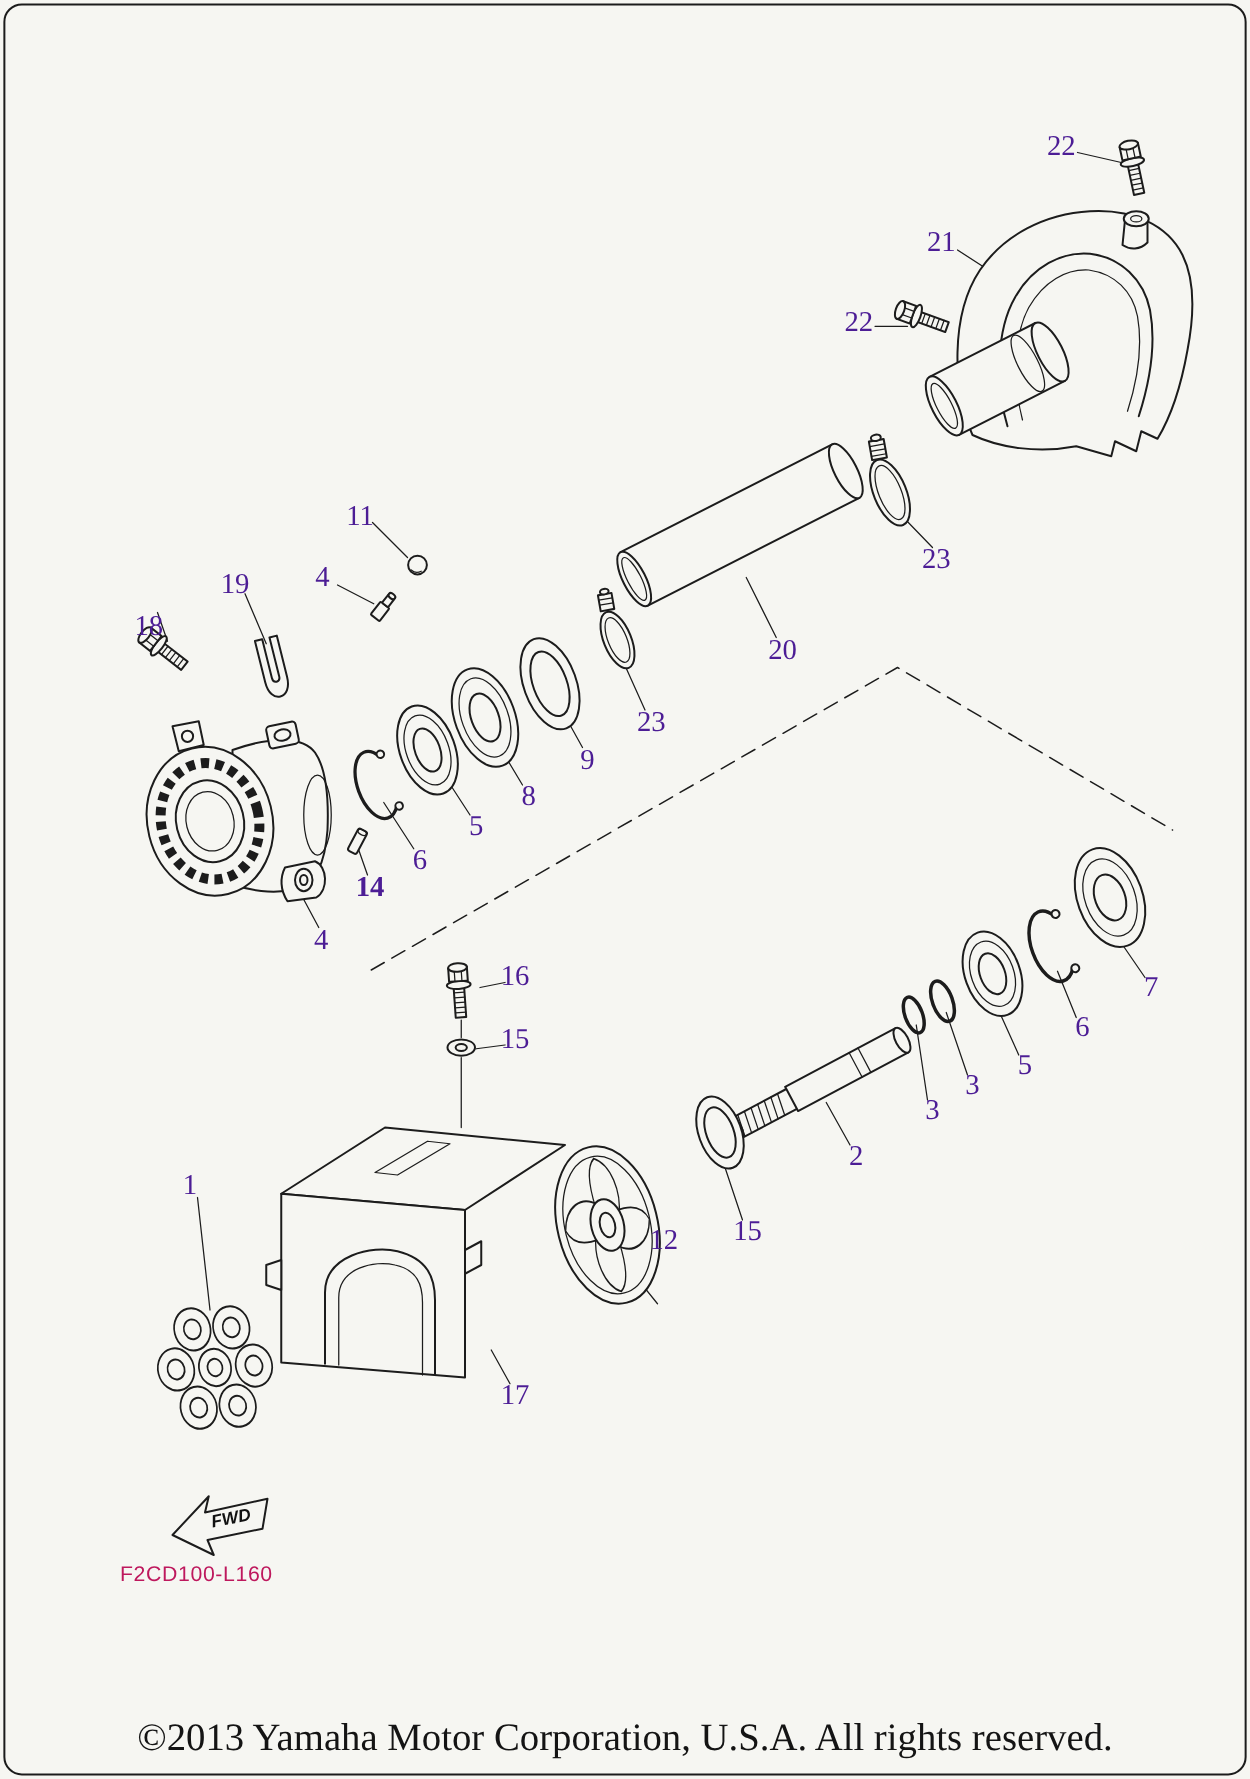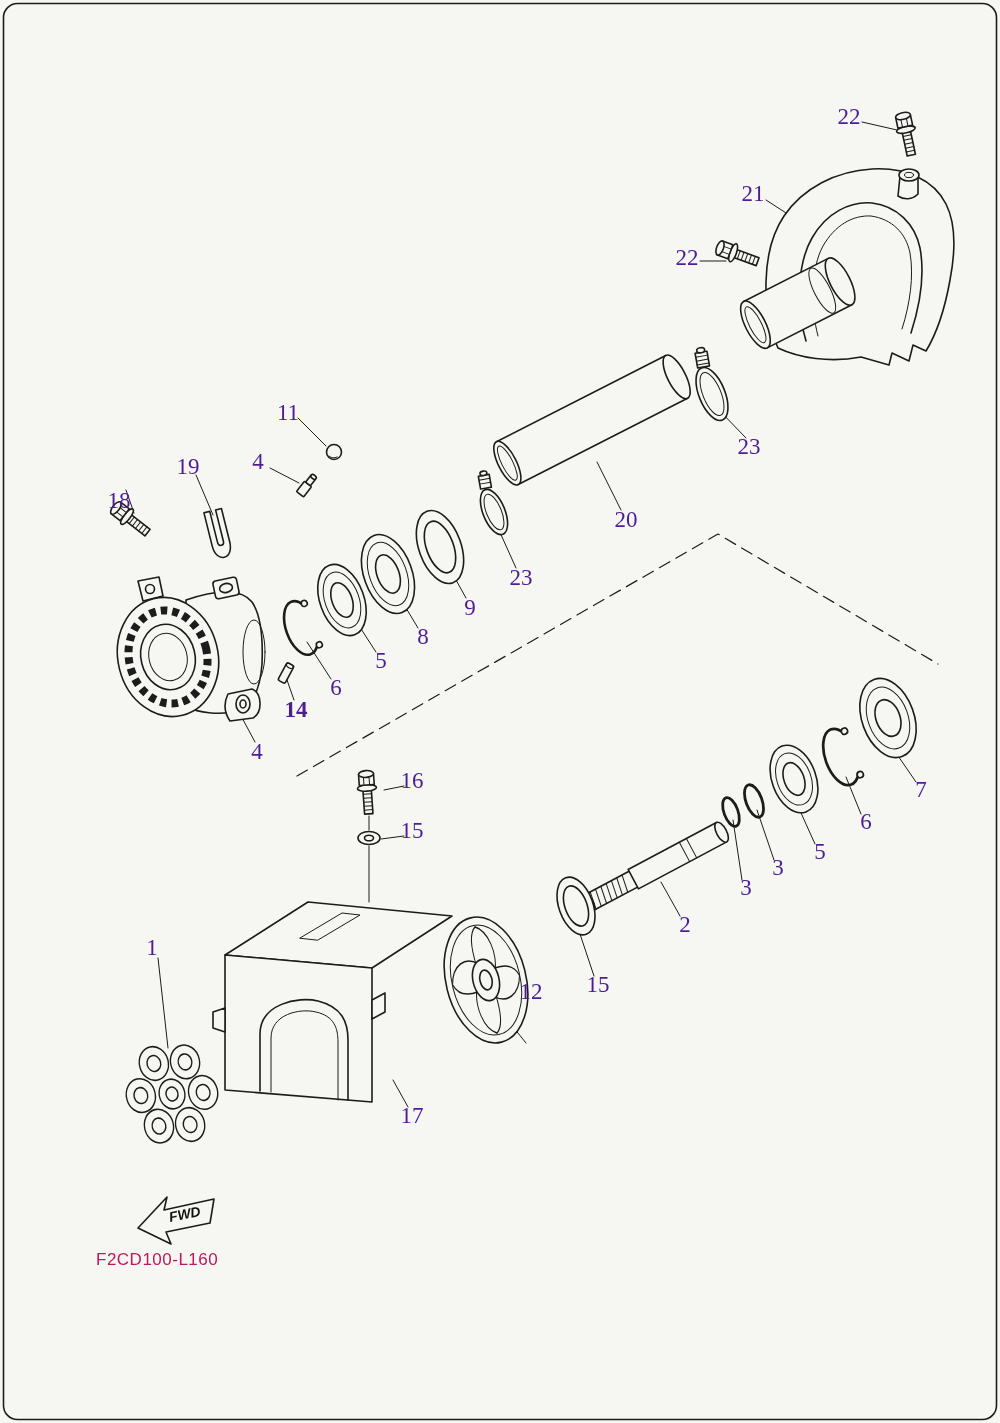--- a/index.html
+++ b/index.html
@@ -298,14 +298,15 @@
       <span class="callout" style="left: 746px; top: 888px;">3</span>
       <span class="callout" style="left: 685px; top: 925px;">2</span>
       <span class="callout" style="left: 598px; top: 985px;">15</span>
       <span class="callout" style="left: 531px; top: 992px;">12</span>
       <span class="callout" style="left: 152px; top: 948px;">1</span>
       <span class="callout" style="left: 412px; top: 1116px; text-align: center;">17</span>
     </div>
 
   <div class="diagram-code">F2CD100-L160</div>
 
+  <div class="copyright">©2013 Yamaha Motor Corporation, U.S.A. All rights reserved.</div>
 
 </div>
 
 </body></html>

